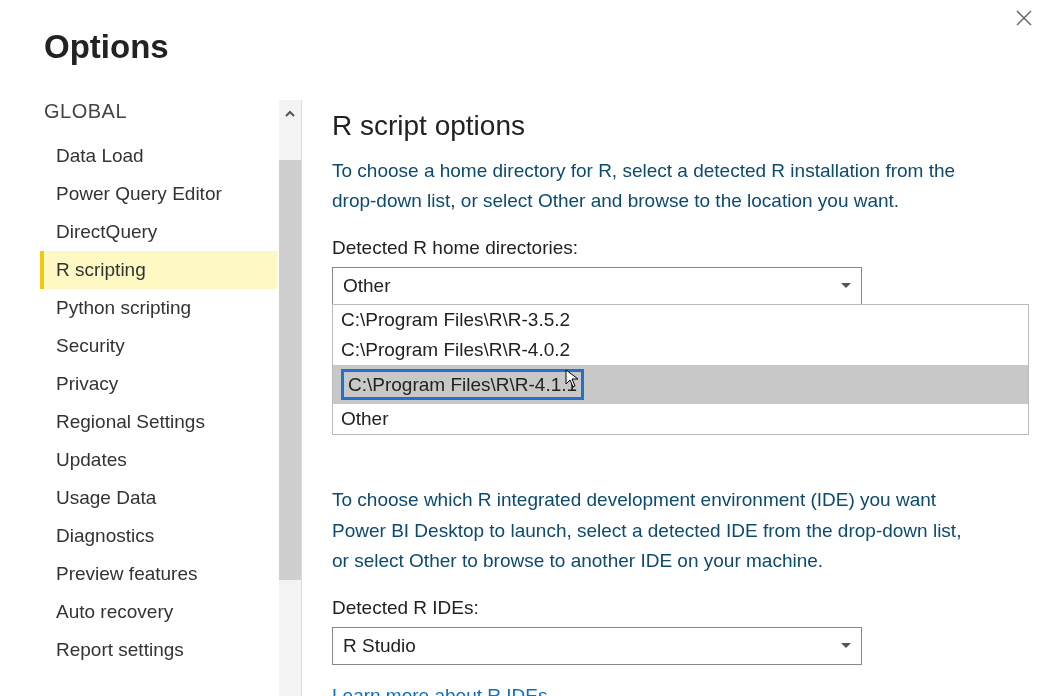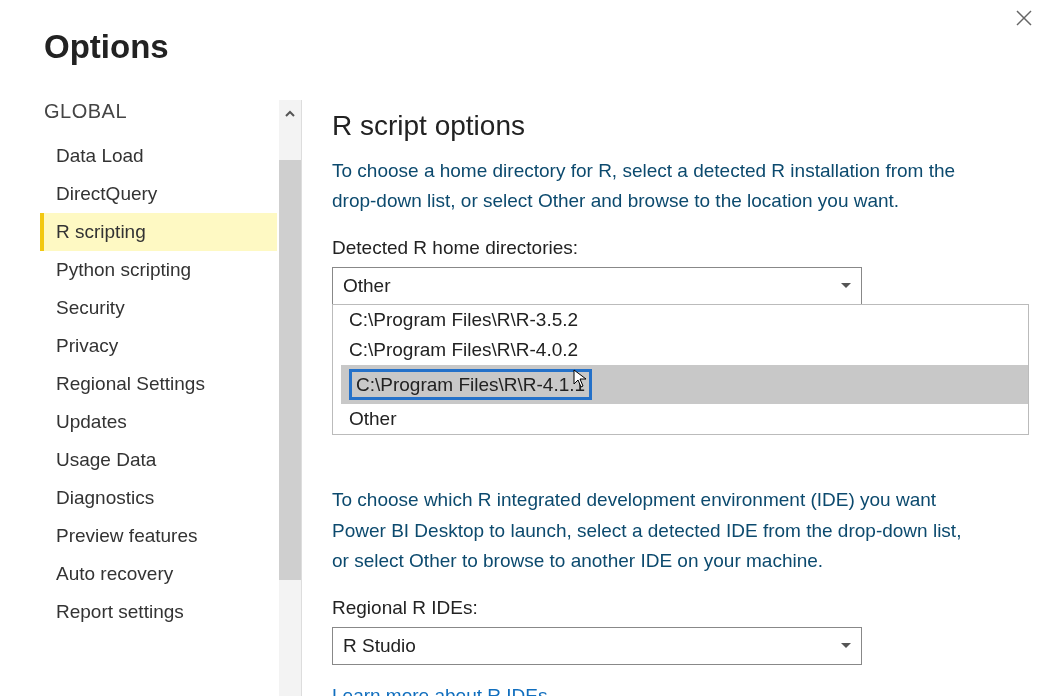--- a/index.html
+++ b/index.html
@@ -128,21 +128,20 @@
       border-left: 5px solid transparent;
       border-right: 5px solid transparent;
       border-top: 5px solid #555;
     }
     .dropdown {
       position: absolute;
       width: 697px;
       border: 1px solid #bbb;
       background: #fff;
       margin-top: -1px;
-      padding-left: 8px;
     }
     .dropdown-item {
       font-size: 19px;
       padding: 4px 8px;
       cursor: pointer;
     }
     .dropdown-item.hovered {
       background: #c8c8c8;
     }
     .dropdown-item .highlight-box {
@@ -177,20 +176,21 @@
     </svg>
 </div>
 
 <div class="page-title">Options</div>
 
 <div class="main">
   <div class="sidebar-wrap">
     <div class="sidebar">
       <div class="section-label">GLOBAL</div>
       <div class="sidebar-item"><span>Data Load</span></div>
+      <div class="sidebar-item"><span>Power Query Editor</span></div>
       <div class="sidebar-item"><span>DirectQuery</span></div>
       <div class="sidebar-item active"><span>R scripting</span></div>
       <div class="sidebar-item"><span>Python scripting</span></div>
       <div class="sidebar-item"><span>Security</span></div>
       <div class="sidebar-item"><span>Privacy</span></div>
       <div class="sidebar-item"><span>Regional Settings</span></div>
       <div class="sidebar-item"><span>Updates</span></div>
       <div class="sidebar-item"><span>Usage Data</span></div>
       <div class="sidebar-item"><span>Diagnostics</span></div>
       <div class="sidebar-item"><span>Preview features</span></div>
@@ -224,21 +224,21 @@
         <span class="highlight-box"><span>C:\Program Files\R\R-4.1.1</span></span>
         <svg class="cursor-arrow" style="left:232px; top:4px;" viewBox="0 0 14 20">
             <path d="M1 1 L1 15 L5 11 L8 18 L10 17 L7 10 L13 10 Z" fill="#fff" stroke="#000" stroke-width="1"></path>
           </svg>
       </div>
       <div class="dropdown-item"><span>Other</span></div>
     </div>
 
     <div class="ide-section" style="margin-top:50px;">
       <p class="desc">To choose which R integrated development environment (IDE) you want Power BI Desktop to launch, select a detected IDE from the drop-down list, or select Other to browse to another IDE on your machine.</p>
-      <div class="field-label">Regional R IDEs:</div>
+      <div class="field-label">Detected R IDEs:</div>
       <div class="select-box">
         <span>R Studio</span>
         <span class="caret"></span>
       </div>
       <a class="link">Learn more about R IDEs</a>
     </div>
   </div>
 </div>
 
 </body></html>

